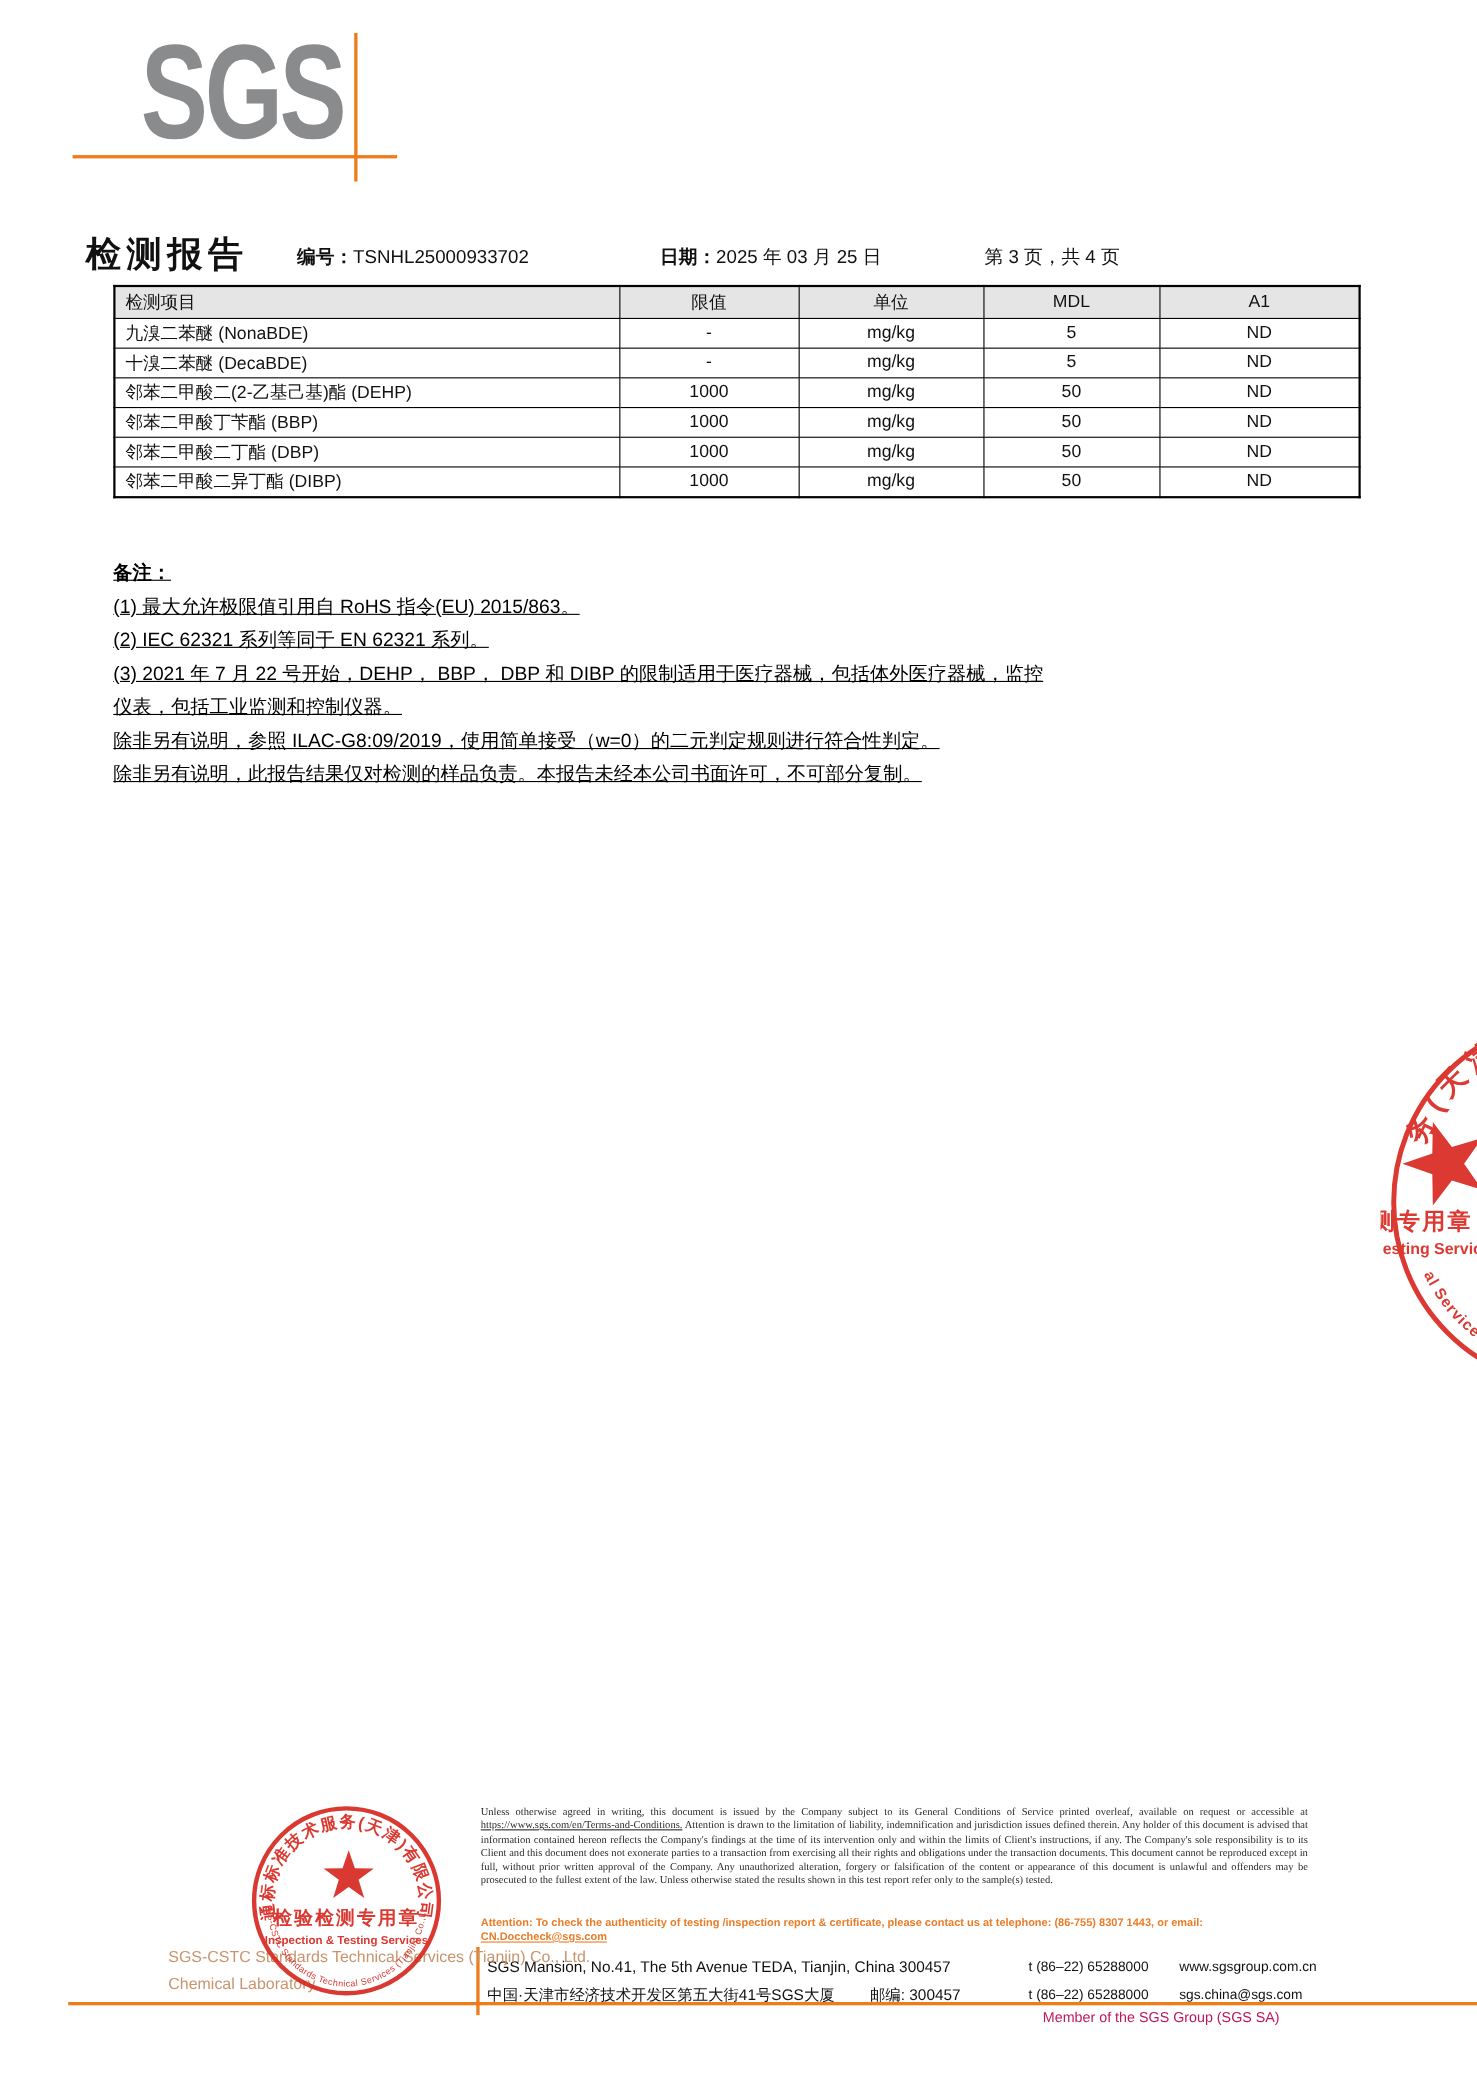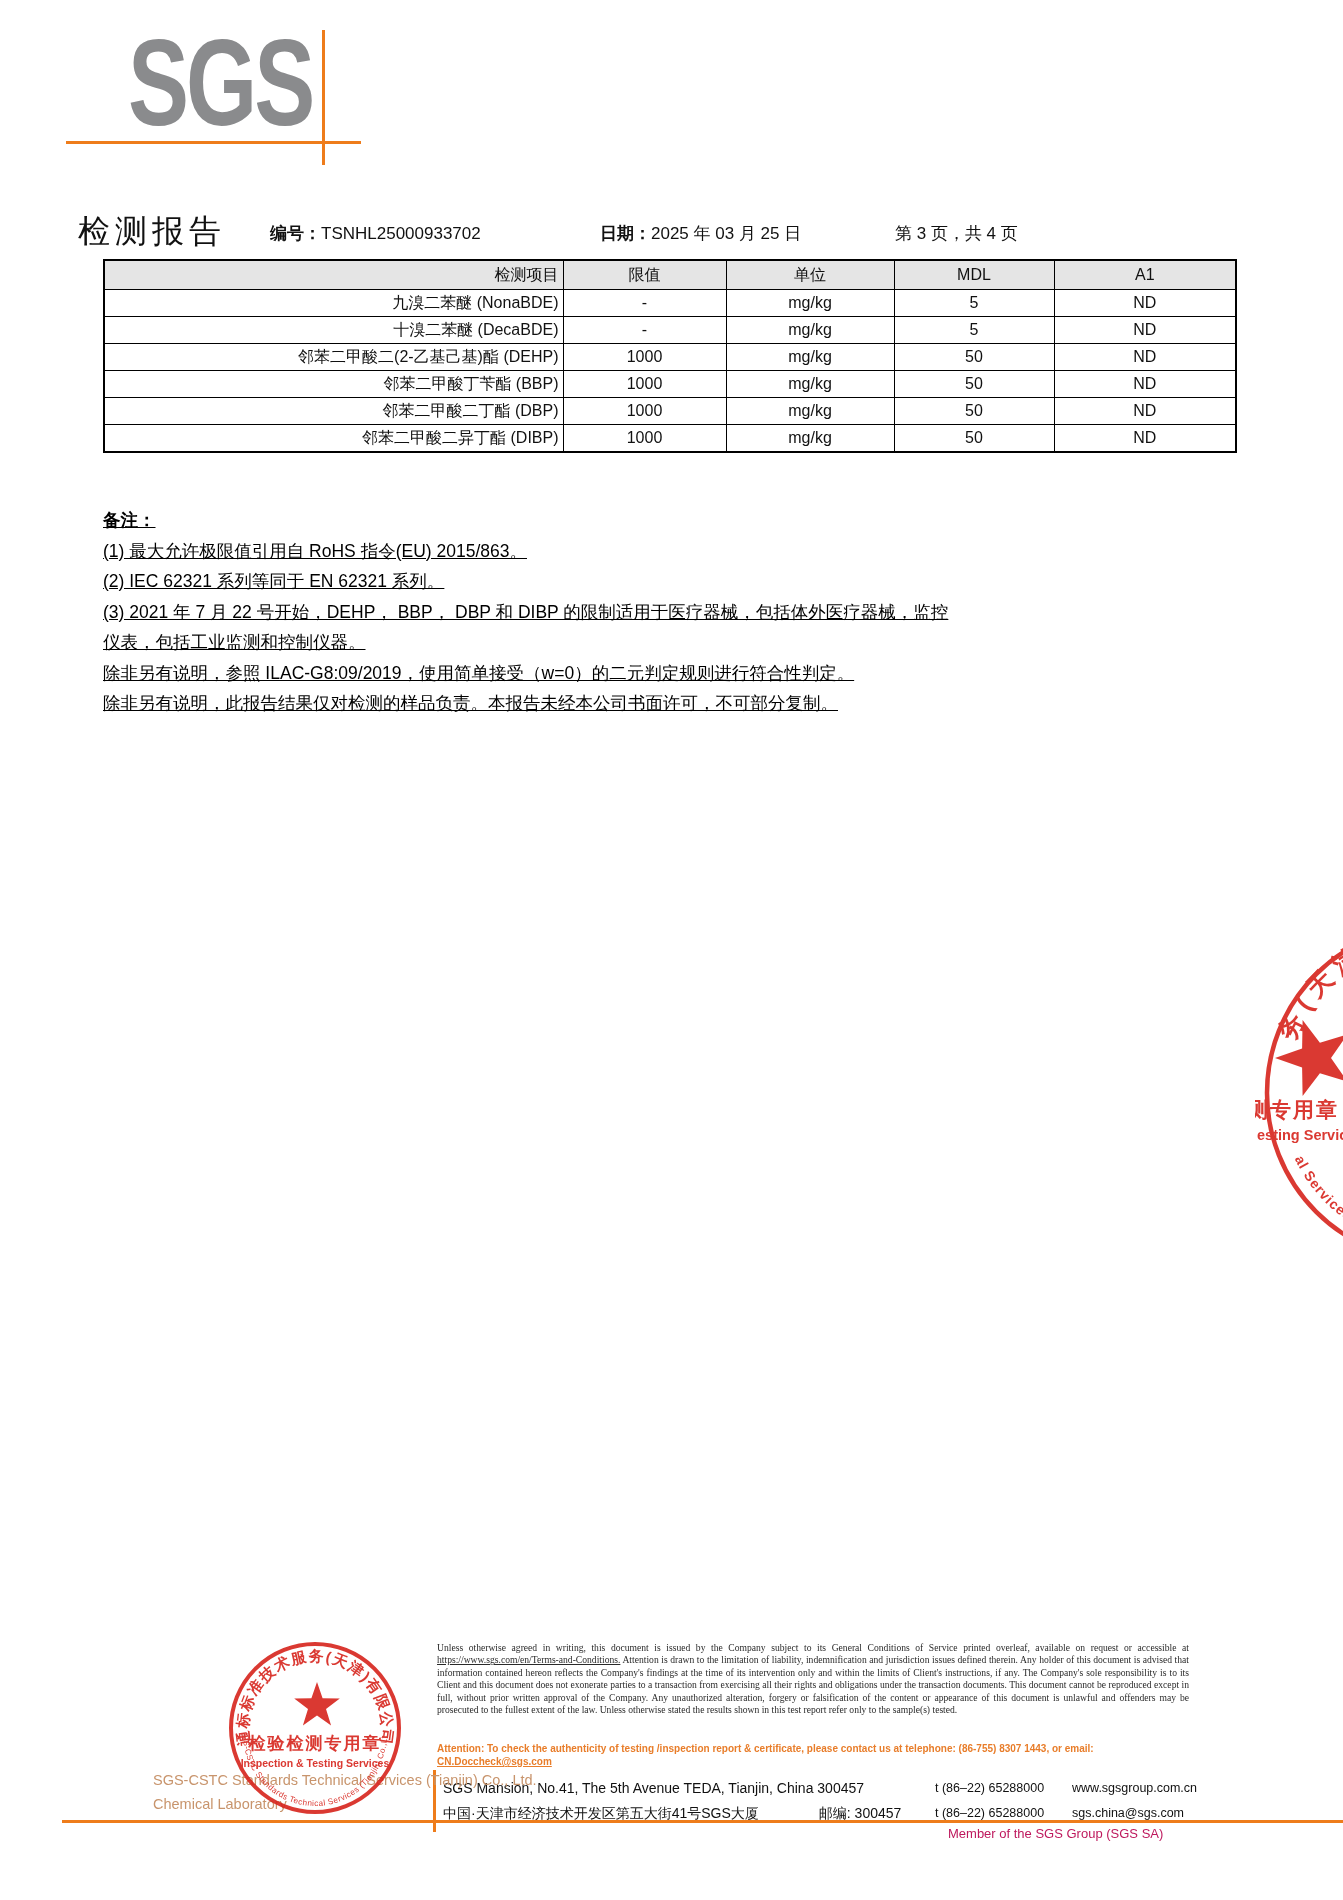--- a/index.html
+++ b/index.html
@@ -9,32 +9,32 @@
   }
   
   .sgs-logo{
     position:absolute;left:128px;top:22px;font-size:122px;font-weight:bold;
     color:#8a8b8d;letter-spacing:-4px;line-height:1;transform:scaleX(.75);
     transform-origin:left top;
   }
   .orange-hline-logo{position:absolute;left:66px;top:141px;width:295px;height:3px;background:#ee7c1b;}
   .orange-vline-logo{position:absolute;left:322px;top:30px;width:3px;height:135px;background:#ee7c1b;}
   
-  .doc-title{position:absolute;left:78px;top:210px;font-size:32px;font-weight:normal;letter-spacing:5px;}
+  .doc-title{position:absolute;left:78px;top:210px;font-size:32px;font-weight:bold;letter-spacing:5px;}
   .hdr-item{position:absolute;top:222px;font-size:17px;}
   .hdr-label{font-weight:bold;margin-top:18px;}
   #hdr-no{left:270px;} #hdr-date{left:600px;} #hdr-page{left:895px;}
   
   .results-table{
     position:absolute;left:103px;top:259px;width:1132px;border-collapse:collapse;
     font-size:16px;table-layout:fixed;
   }
   .results-table th,.results-table td{border:1.5px solid #000;height:26px;padding:0 4px;}
   .results-table th{background:#e5e5e5;font-weight:normal;height:28px;}
-  .results-table th.c-item,.results-table td.c-item{text-align:right;padding-left:27px;}
+  .results-table th.c-item,.results-table td.c-item{text-align:left;padding-left:9px;}
   .results-table th.c-val,.results-table td.c-val{text-align:center;}
   .results-table{border:2px solid #000;}
   
   .notes{position:absolute;left:103px;top:505px;width:1165px;font-size:17.5px;line-height:30.5px;color:#000;text-decoration:underline;}
   .notes .n-label{font-weight:bold;}
   
   .company-tan{position:absolute;left:153px;font-size:14.5px;color:#c8946c;z-index:1;}
   #company-tan-1{top:1772px;} #company-tan-2{top:1796px;}
   
   .stamp-svg{position:absolute;z-index:3;opacity:.9;}
@@ -49,21 +49,21 @@
   .attention{
     position:absolute;left:437px;top:1742px;width:760px;font-size:10px;line-height:13px;
     font-weight:bold;color:#e87d2a;
   }
   .attention .email{text-decoration:underline;}
   .addr-vline{position:absolute;left:433px;top:1770px;width:2.5px;height:62px;background:#ee7c1b;}
   .addr{position:absolute;font-size:14px;line-height:25px;color:#111;}
   #addr-col1{left:443px;top:1776px;}
   #addr-col2{left:935px;top:1776px;font-size:12.5px;}
   #addr-col3{left:1072px;top:1776px;font-size:12.5px;}
-  .postcode{margin-left:40px;padding-left:20px;}
+  .postcode{margin-left:12px;padding-left:20px;}
   .orange-hline-footer{position:absolute;left:62px;top:1820px;width:1281px;height:2.5px;background:#ee7c1b;}
   .member{position:absolute;left:948px;top:1826px;font-size:13px;color:#be185d;}
   .red{fill:#d7241c;}
   .red-stroke{stroke:#d7241c;fill:none;}
 </style>
 </head>
 <body>
 
 <div id="page">
 

